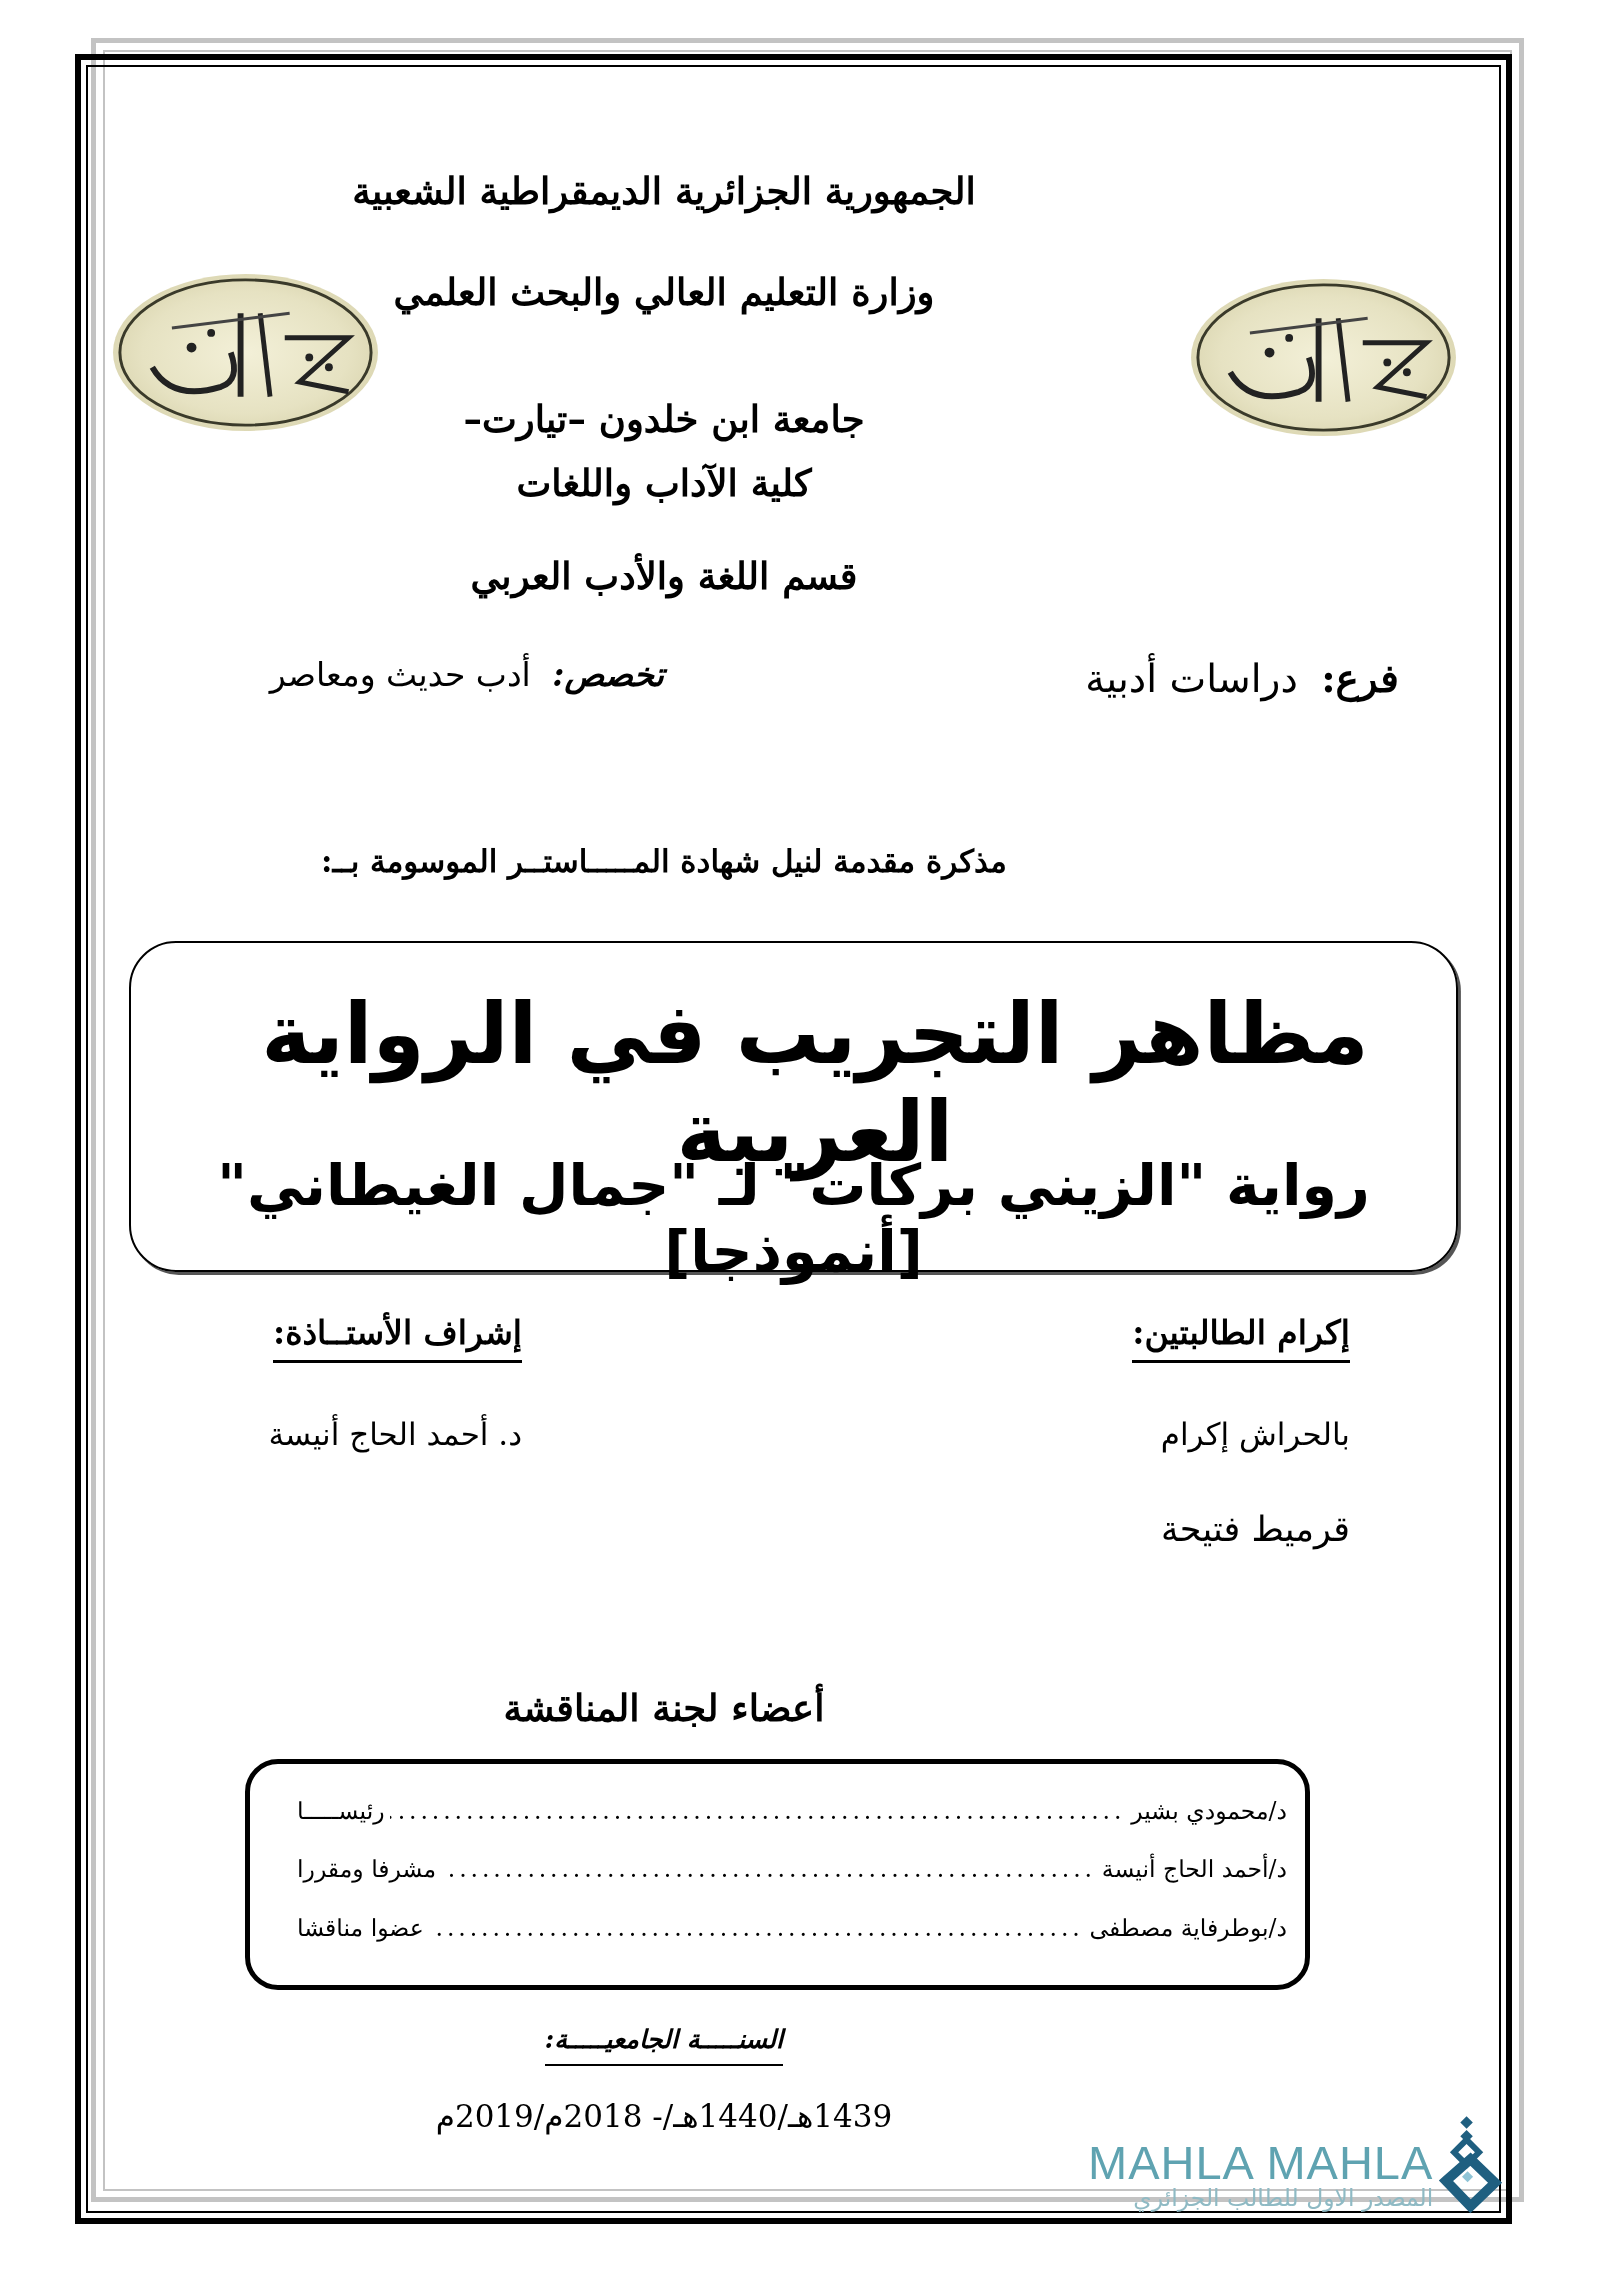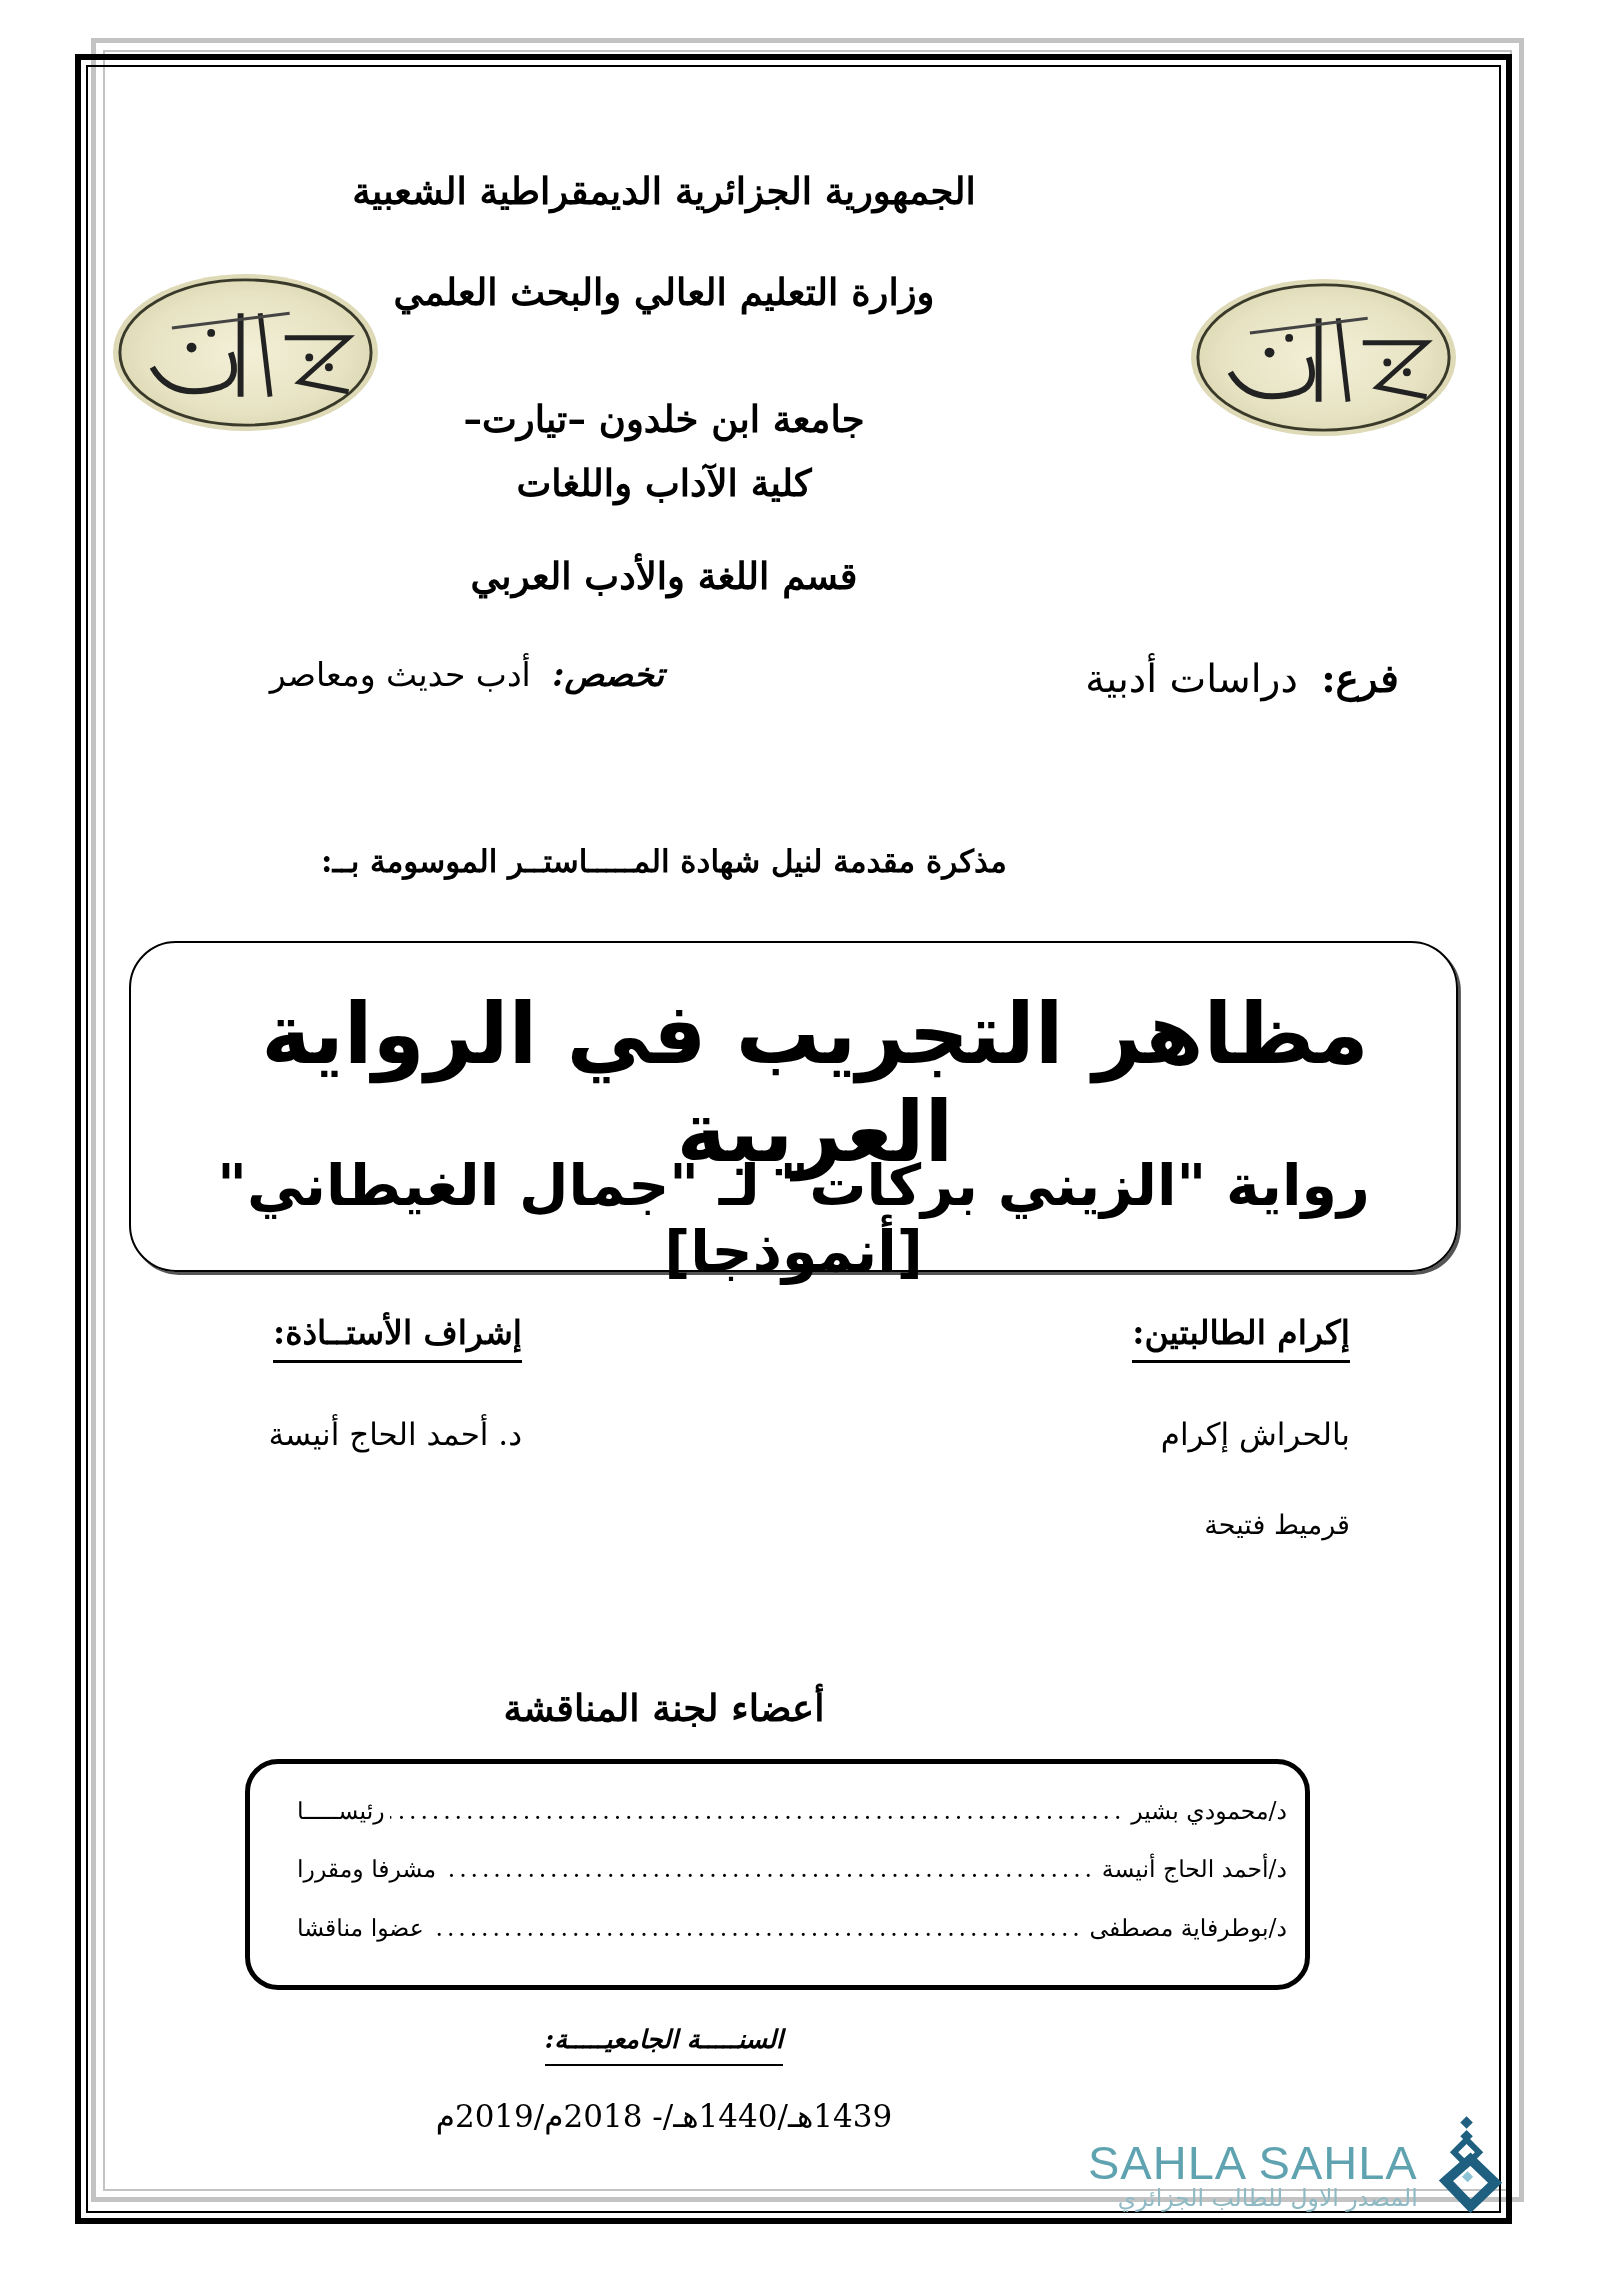--- a/index.html
+++ b/index.html
@@ -85,21 +85,21 @@
 <div class="abs title-main">مظاهر التجريب في الرواية العربية</div>
 <div class="abs title-sub">رواية "الزيني بركات" لـ "جمال الغيطاني" [أنموذجا]</div>
 
 <div class="abs rtl" style="right:270px; top:1313px; font-size:33px; font-weight:bold;">
   <span class="underline">إكرام الطالبتين:</span>
 </div>
 <div class="abs rtl" style="right:1098px; top:1313px; font-size:33px; font-weight:bold;">
   <span class="underline">إشراف الأستــاذة:</span>
 </div>
 <div class="abs rtl" style="right:270px; top:1416px; font-size:31px;">بالحراش إكرام</div>
-<div class="abs rtl" style="right:270px; top:1509px; font-size:27px;">قرميط فتيحة</div>
+<div class="abs rtl" style="right:270px; top:1509px; font-size:35px;">قرميط فتيحة</div>
 <div class="abs rtl" style="right:1098px; top:1416px; font-size:31px;">د.   أحمد الحاج أنيسة</div>
 
 <div class="abs center-line" style="top:1686px; font-size:37px;">أعضاء لجنة المناقشة</div>
 <div class="abs committee-box"></div>
 
 <div class="abs committee-row" style="top:1797px;">
   <span>د/محمودي بشير</span>
   <span class="dots">........................................................................................................................</span>
   <span>رئيســـــا</span>
 </div>
@@ -113,21 +113,21 @@
   <span class="dots">........................................................................................................................</span>
   <span>عضوا مناقشا</span>
 </div>
 
 <div class="abs center-line" style="top:2024px; font-size:25.5px; font-style:italic;">
   <span style="border-bottom:2.9px solid #000; padding-bottom:9.8px; display:inline-block;">السنـــــة الجامعيـــــة:</span>
 </div>
 <div class="abs center-line" style="top:2098px; font-size:31px; font-weight:normal;">1439هـ/1440هـ/- 2018م/2019م</div>
 
 <div class="abs" style="left:1088px; top:2135px;">
-  <div class="watermark-text">SAHLA SAHLA</div>
+  <div class="watermark-text">MAHLA MAHLA</div>
   <div class="watermark-sub" style="margin-top:-5.9px;">المصدر الاول للطالب الجزائري</div>
 </div>
 <div class="abs" style="left:1436px; top:2112px; width:69px; height:108px;">
   <svg viewBox="0 0 70 110" width="69" height="108">
     <rect x="27" y="6" width="9" height="9" transform="rotate(45 31 10)" fill="#1f5f80"></rect>
     <rect x="27" y="20" width="9" height="9" transform="rotate(45 31 24)" fill="#1f5f80"></rect>
     <rect x="22" y="32" width="18" height="18" transform="rotate(45 31 41)" fill="none" stroke="#1f5f80" stroke-width="6"></rect>
     <path d="M10 70 L35 48 L60 72 L35 96 Z" fill="none" stroke="#1f5f80" stroke-width="10"></path>
     <rect x="28" y="62" width="8" height="8" transform="rotate(45 32 66)" fill="#8fc4d6"></rect>
   </svg>

